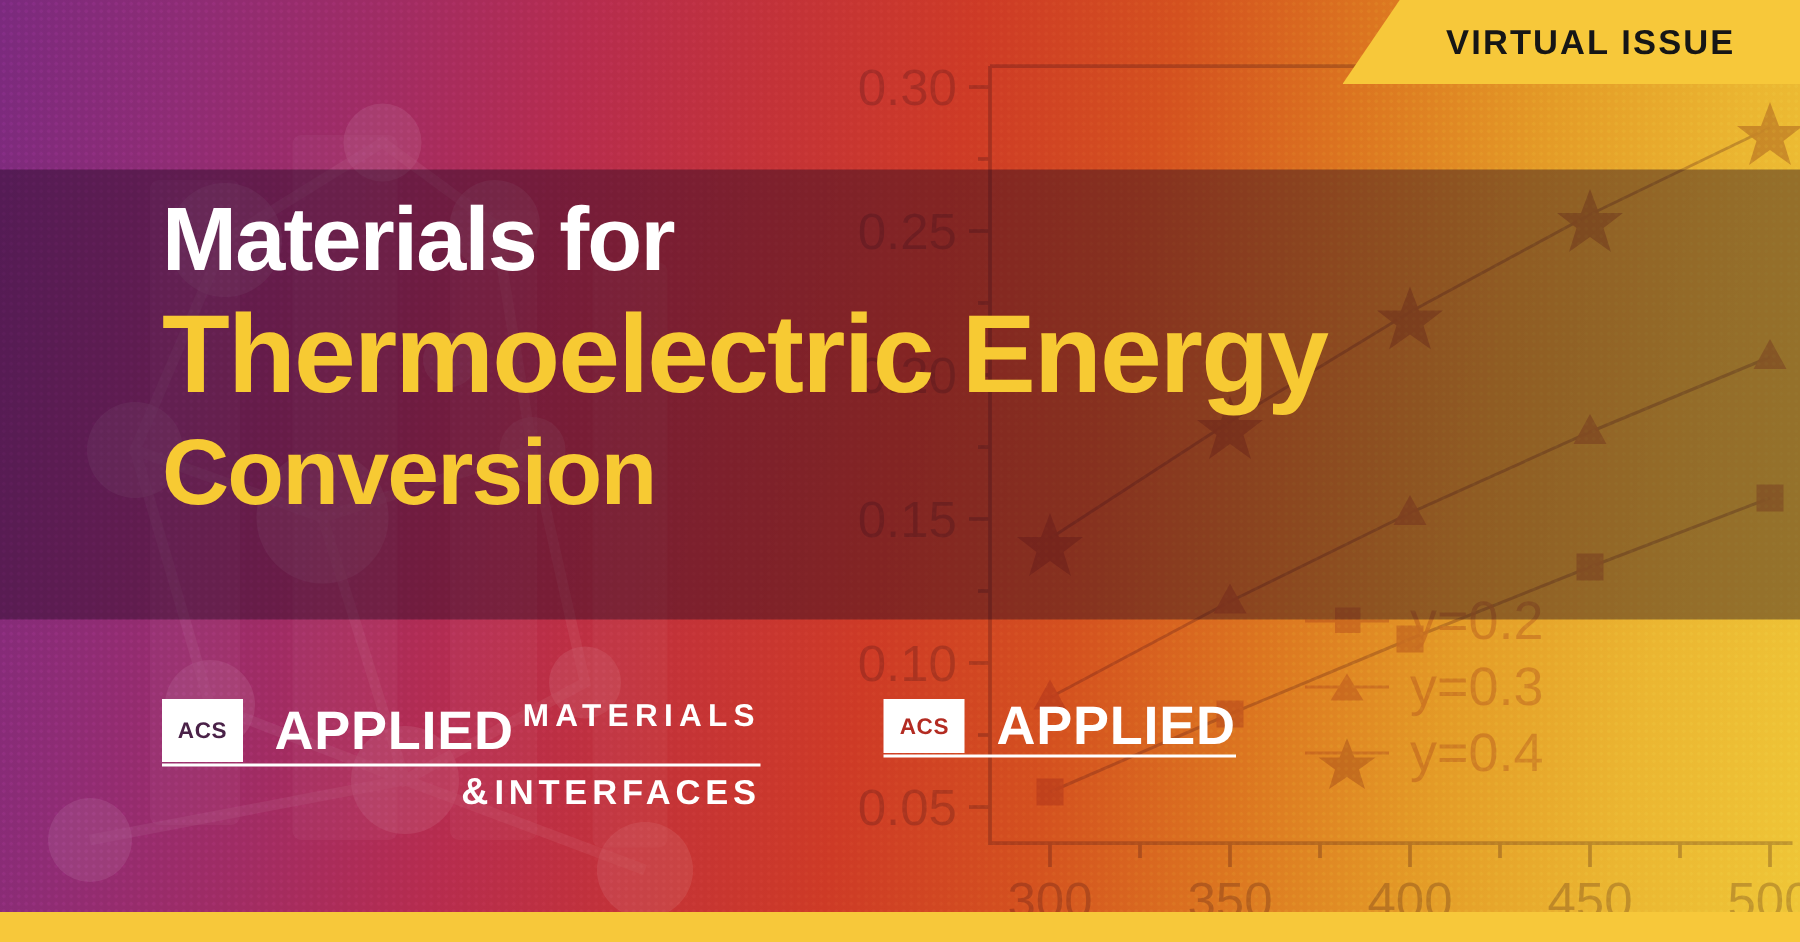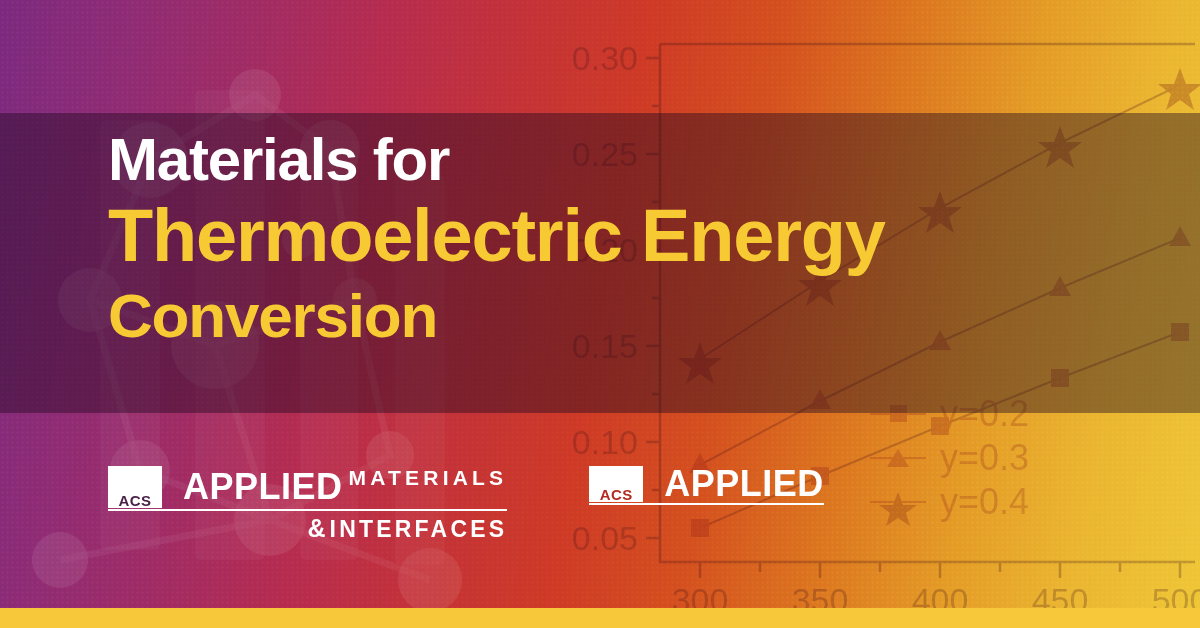--- a/index.html
+++ b/index.html
@@ -96,21 +96,21 @@
     left:108px; top:466px;
     z-index:5;
     display:flex;
     align-items:flex-start;
     gap:82px;
   }
   .logo { color:#fff; }
   .logo-row1 { display:flex; align-items:stretch; }
   .acs-chip {
     background:#ffffff;
-    display:flex; align-items:flex-end; justify-content:center;
+    display:flex; align-items:center; justify-content:center;
     padding:0 7px;
     min-width:54px;
   }
   .acs-chip-text {
     font-weight:bold;
     font-size:15px;
     letter-spacing:.4px;
     line-height:1;
   }
   .chip-ami .acs-chip-text { color:#4A2248; }
@@ -273,20 +273,23 @@
           <text x="400" y="436">y=0.3</text>
           <text x="400" y="480">y=0.4</text>
         </g>
       </g>
     </svg>
   </div>
 
   <div class="halftone"></div>
   <div class="band"></div>
 
+  <div class="ribbon">
+    <span class="ribbon-label">VIRTUAL ISSUE</span>
+  </div>
 
   <div class="headline">
     <div class="hl-line hl-1">Materials for</div>
     <div class="hl-line hl-2">Thermoelectric Energy</div>
     <div class="hl-line hl-3">Conversion</div>
   </div>
 
   <div class="logos">
 
     <div class="logo">

